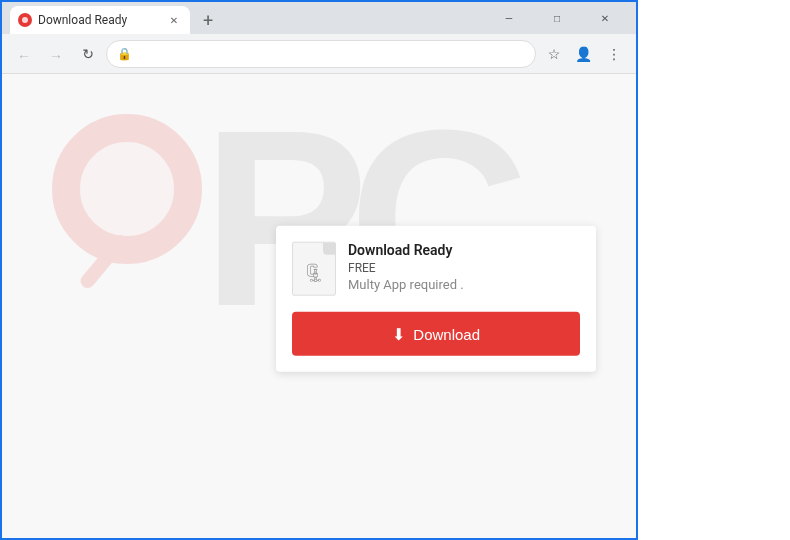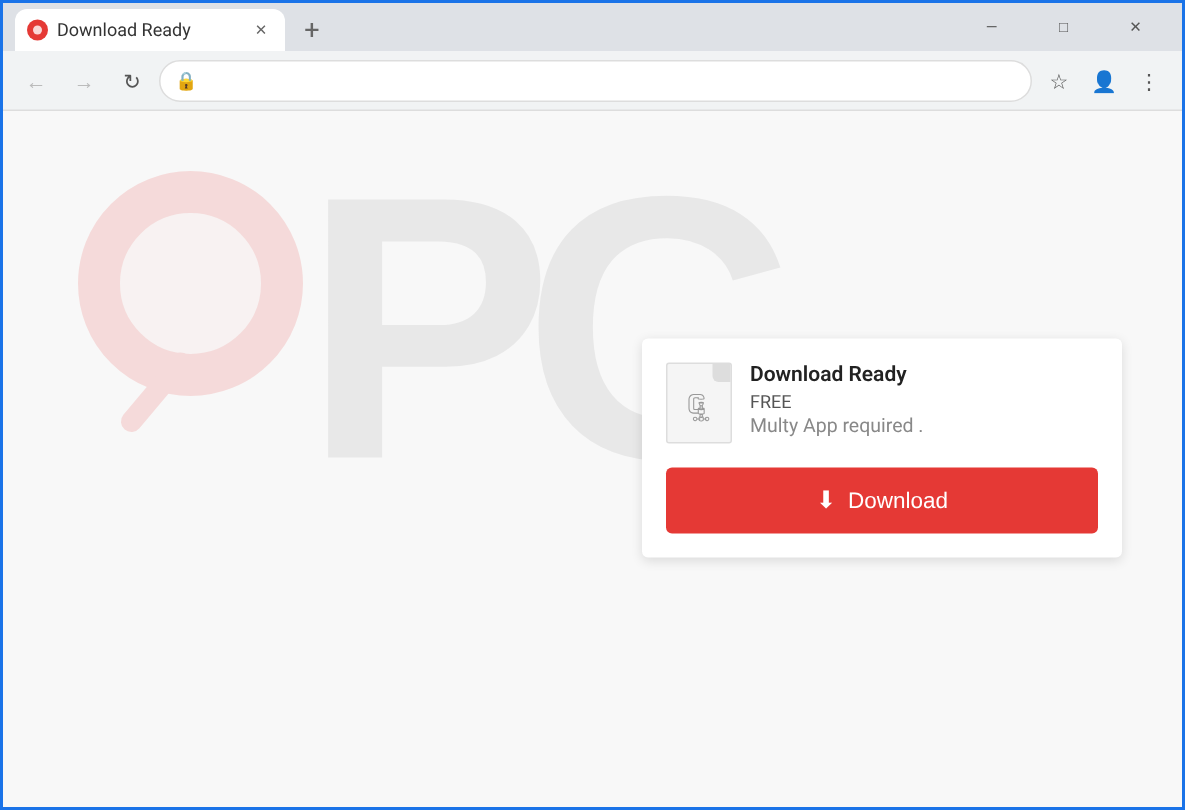--- a/index.html
+++ b/index.html
@@ -6,21 +6,21 @@
     body {
       width: 790px;
       height: 540px;
       font-family: -apple-system, BlinkMacSystemFont, 'Segoe UI', Roboto, Arial, sans-serif;
       background: #fff;
       overflow: hidden;
     }
 
     
     .window-frame {
-      width: 790px;
+      width: 638px;
       height: 540px;
       border: 2px solid #1a73e8;
       position: relative;
       display: flex;
       flex-direction: column;
     }
 
     
     .title-bar {
       height: 32px;

